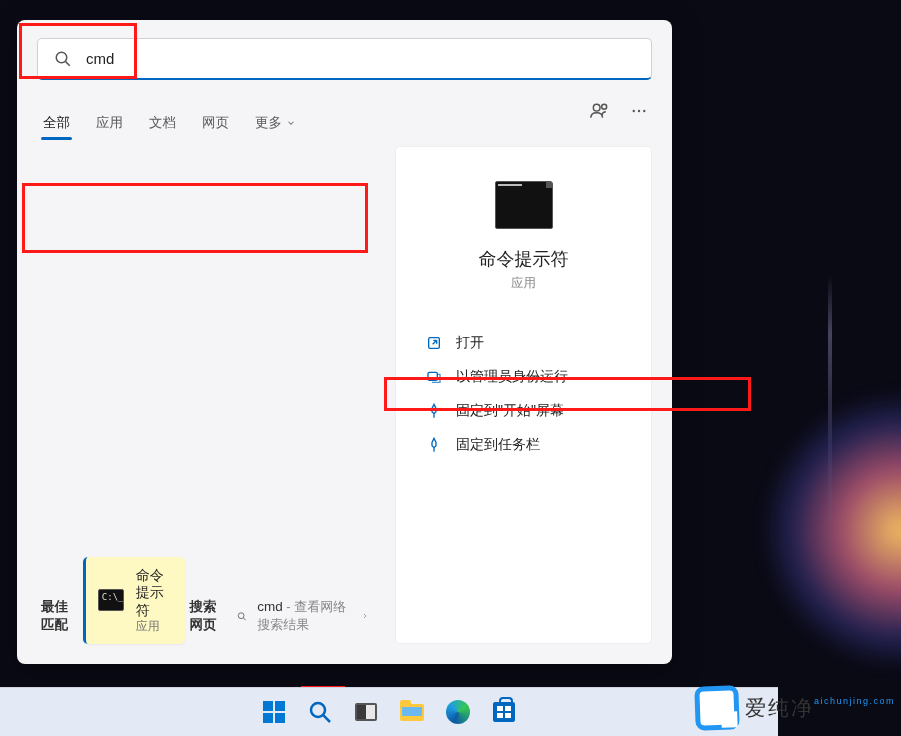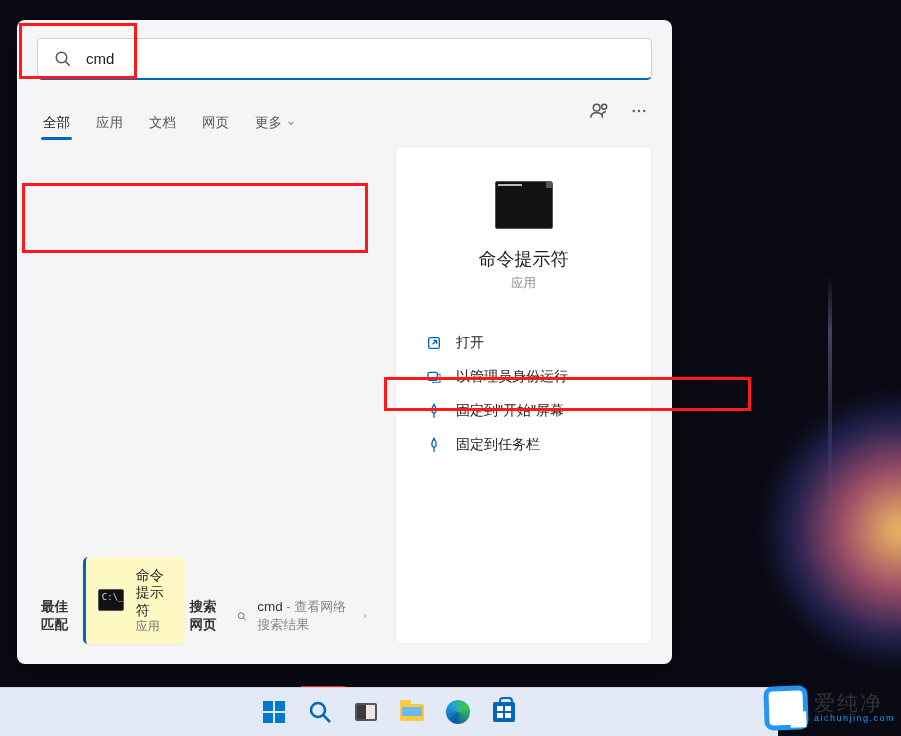--- a/index.html
+++ b/index.html
@@ -191,21 +191,21 @@
   width: 44px; height: 44px;
   border: 5px solid #2196f3; border-radius: 9px;
   position: relative;
   background: #fff;
   transform: rotate(-2deg);
 }
 .wm-logo::after {
   content: ""; position: absolute; right: -3px; bottom: -3px;
   width: 16px; height: 16px; background: #fff;
 }
-.wm-text { display: flex; flex-direction: column; line-height: 1.05; }
+.wm-text { display: flex; line-height: 1.05; }
 .wm-main { font-size: 21px; font-weight: 500; letter-spacing: 2px; color: #333; }
 .wm-sub { font-size: 9px; letter-spacing: 1.5px; color: #2196f3; font-weight: 500; }
 </style>
 </head>
 <body>
 
 <div class="wallpaper">
   <div class="glow1"></div>
   <div class="centerline"></div>
 </div>

